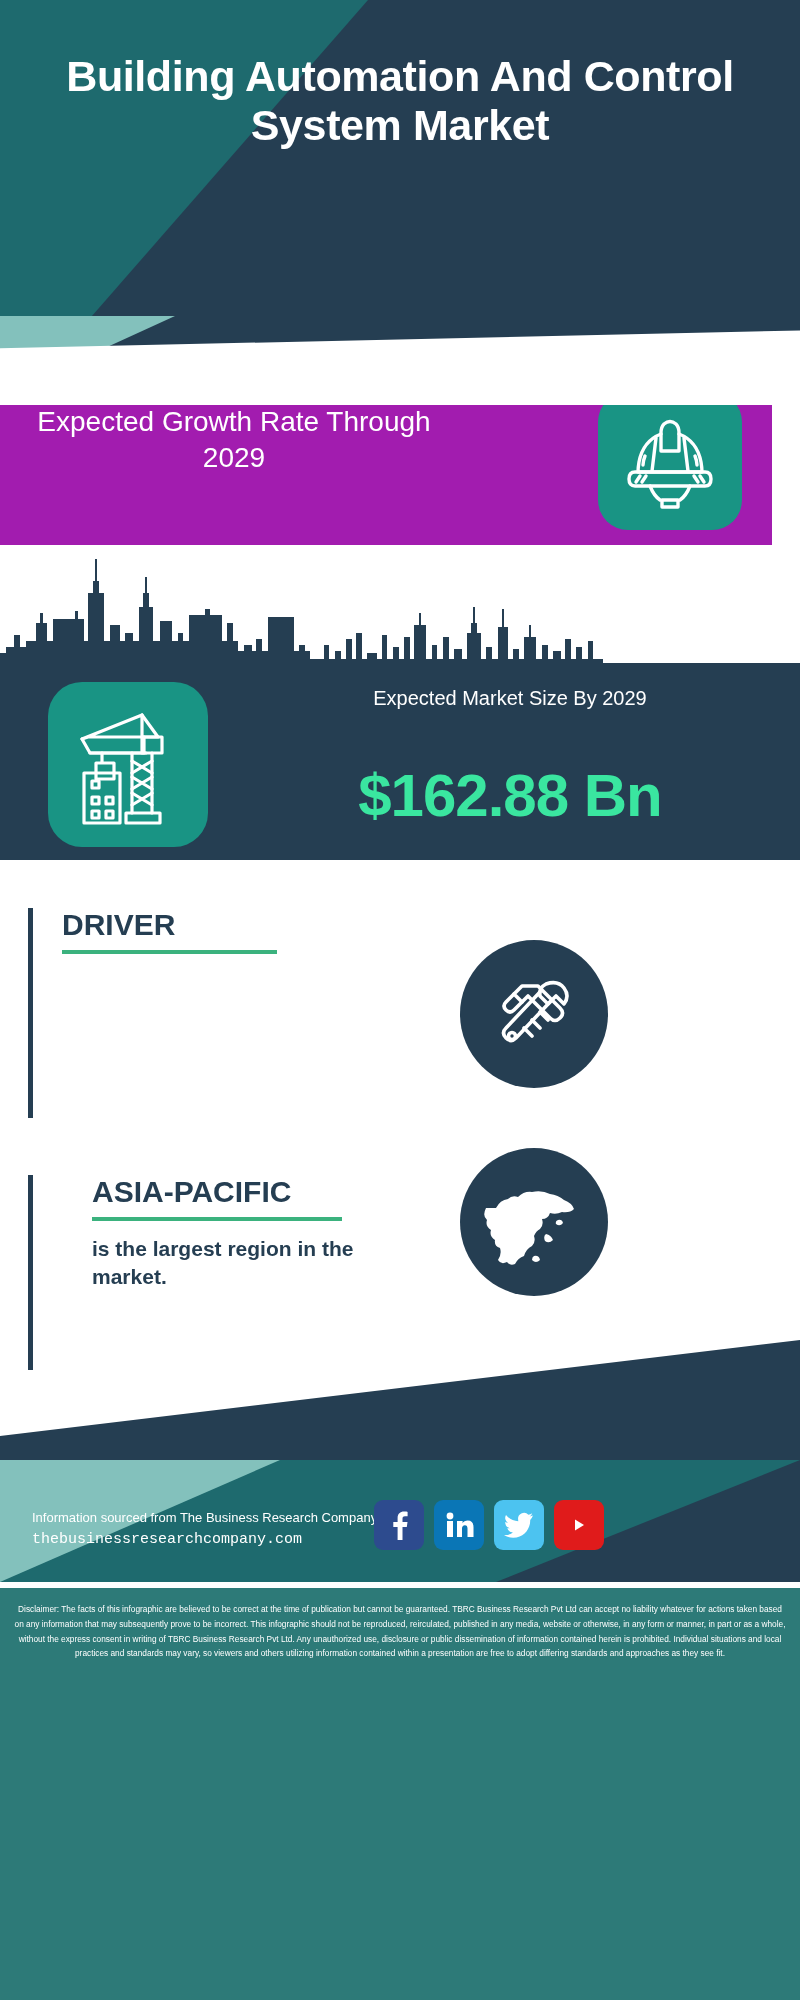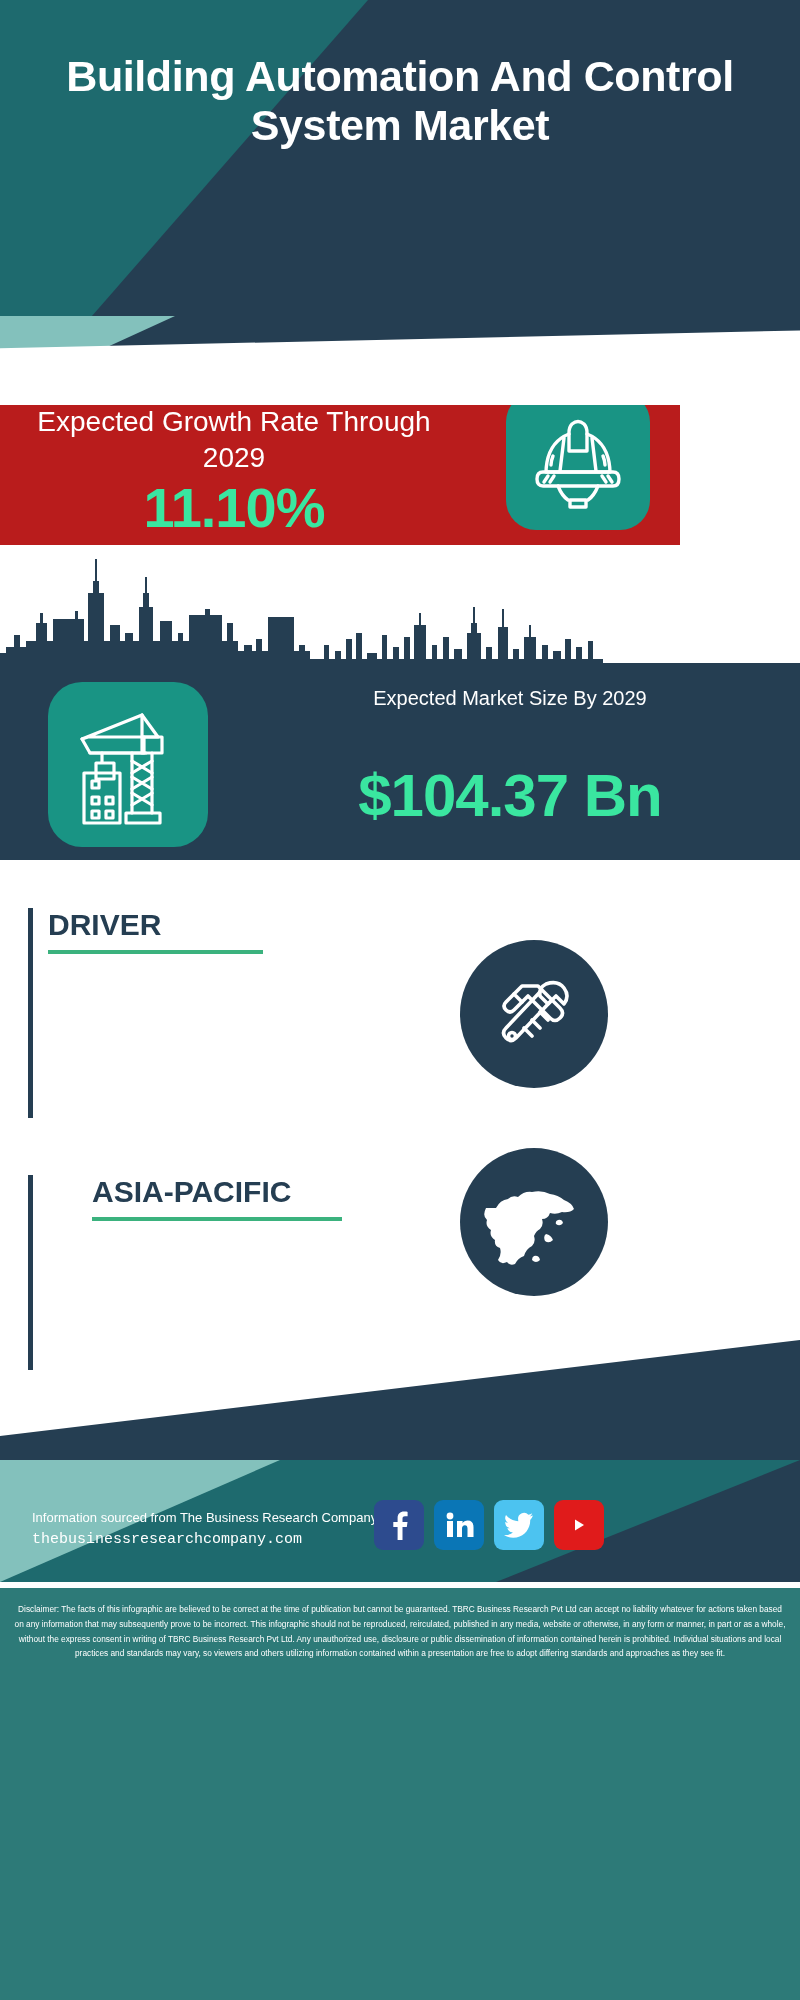--- a/index.html
+++ b/index.html
@@ -46,22 +46,22 @@
   }
   .lightteal-tri {
     position:absolute; left:0; top:316px; width:175px; height:80px;
     background:#83c1bc;
     clip-path:polygon(0 0, 100% 0, 0 100%);
     z-index:3;
   }
 
   
   .growth {
-    position:absolute; left:0; top:380px; width:680px; height:165px;
-    background:#b91c1c;
+    position:absolute; left:0; top:380px; width:772px; height:165px;
+    background:#a21caf;
   }
   .growth-label {
     position:absolute; left:24px; top:24px; width:420px;
     text-align:center; color:#ffffff;
     font-size:28px; line-height:1.28;
   }
   .growth-value {
     position:absolute; left:24px; top:100px; width:420px;
     text-align:center; color:#3ae6a0;
     font-size:56px; font-weight:bold; line-height:1;
@@ -131,21 +131,21 @@
   .circ-icon {
     position:absolute;
     border-radius:50%;
     background:#253e52;
     display:flex; align-items:center; justify-content:center;
   }
 
   
   .card1 { top:908px; height:210px; }
   .card1 .vbar { height:210px; }
-  .card1 .inner { margin-left:20px; width:330px; }
+  .card1 .inner { margin-left:34px; width:330px; }
   .card1 .card-head { font-size:30px; }
   .card1 .card-rule { width:215px; }
   .card1 .card-text { font-size:20px; }
   .circ1 { left:460px; top:940px; width:148px; height:148px; }
 
   
   .card2 { top:1175px; height:195px;padding-left:44px; }
   .card2 .vbar { height:195px; }
   .card2 .inner { margin-left:20px; width:340px; }
   .card2 .card-head { font-size:30px; }
@@ -224,21 +224,20 @@
   <div class="header">
     <div class="tealbase"></div>
     <div class="darkdiag"></div>
     <h1 class="header-title">Building Automation And Control System Market</h1>
   </div>
   <div class="lightteal-tri"></div>
   <div class="whiteband"></div>
 
   <div class="growth">
     <div class="growth-label">Expected Growth Rate Through 2029</div>
-    <div class="growth-value">11.10%</div>
 
     <div class="icon-tile-hat">
       <svg width="104" height="98" viewBox="0 0 104 98">
         <g fill="none" stroke="#ffffff" stroke-width="3.4" stroke-linecap="round" stroke-linejoin="round">
           <path d="M46 12 q6 -5 12 0 q3 3 3 9 v18 h-18 v-18 q0 -6 3 -9 z"></path>
           <path d="M43 22 q-18 7 -22 28 q-1 6 -1 10 h64 q0 -4 -1 -10 q-4 -21 -22 -28"></path>
           <path d="M38 26 l-4 33 M66 26 l4 33"></path>
           <path d="M27 44 q-2 5 -2 9 M77 44 q2 5 2 9"></path>
           <path d="M17 60 h70 q6 0 6 7 q0 7 -6 7 h-70 q-6 0 -6 -7 q0 -7 6 -7 z"></path>
           <path d="M22 64 l-4 6 M28 64 l-4 6 M76 64 l4 6 M82 64 l4 6"></path>
@@ -268,21 +267,21 @@
           <path d="M32 50 v10 M32 60 h12 v16 h-18 v-16 z"></path>
           <path d="M62 50 v60 M82 50 v60"></path>
           <path d="M62 58 l20 12 M82 58 l-20 12 M62 74 l20 12 M82 74 l-20 12 M62 90 l20 12 M82 90 l-20 12"></path>
           <path d="M56 110 h34 v10 h-34 z"></path>
           <path d="M14 70 h36 v50 h-36 z"></path>
           <path d="M22 78 h7 v7 h-7 z M22 94 h7 v7 h-7 z M36 94 h7 v7 h-7 z M22 108 h7 v7 h-7 z M36 108 h7 v7 h-7 z"></path>
         </g>
       </svg>
     </div>
     <div class="market-label">Expected Market Size By 2029</div>
-    <div class="market-value">$104.37 Bn</div>
+    <div class="market-value">$162.88 Bn</div>
   </div>
 
   <div class="body-area"></div>
 
   <div class="card card1">
     <div class="vbar"></div>
     <div class="inner">
       <div class="card-head">DRIVER</div>
       <div class="card-rule"></div>
     </div>
@@ -298,20 +297,21 @@
         <circle cx="24" cy="68" r="3.5"></circle>
       </g>
     </svg>
   </div>
 
   <div class="card card2">
     <div class="vbar"></div>
     <div class="inner">
       <div class="card-head">ASIA-PACIFIC</div>
       <div class="card-rule"></div>
+      <div class="card-text">is the largest region in the market.</div>
     </div>
   </div>
   <div class="circ-icon circ2">
     <svg width="116" height="116" viewBox="0 0 116 116">
       <path fill="#ffffff" d="M20 44 q4 -8 12 -9 q4 -4 10 -2 q6 -6 14 -5 q10 -2 18 2 q8 1 14 6 q8 3 10 9 q-4 4 -12 3 q-6 3 -12 1 q-2 6 -8 6 q2 6 -2 10 q-4 2 -6 7 q2 6 -2 10 q-6 3 -8 10 q-6 2 -9 8 q-5 2 -8 -2 q-6 3 -9 -2 q4 -6 2 -12 q-6 -2 -5 -8 q-6 -4 -4 -10 q-6 -4 -4 -10 q-5 -4 -1 -12 z
                M70 70 q5 1 7 6 q-4 4 -8 1 q-2 -5 1 -7 z
                M58 92 q5 -1 6 4 q-4 4 -8 0 q0 -3 2 -4 z
                M82 56 q4 -1 5 3 q-3 4 -7 1 q-1 -3 2 -4 z
                M30 88 q4 0 4 4 q-3 3 -6 0 q0 -3 2 -4 z"></path>
     </svg>

